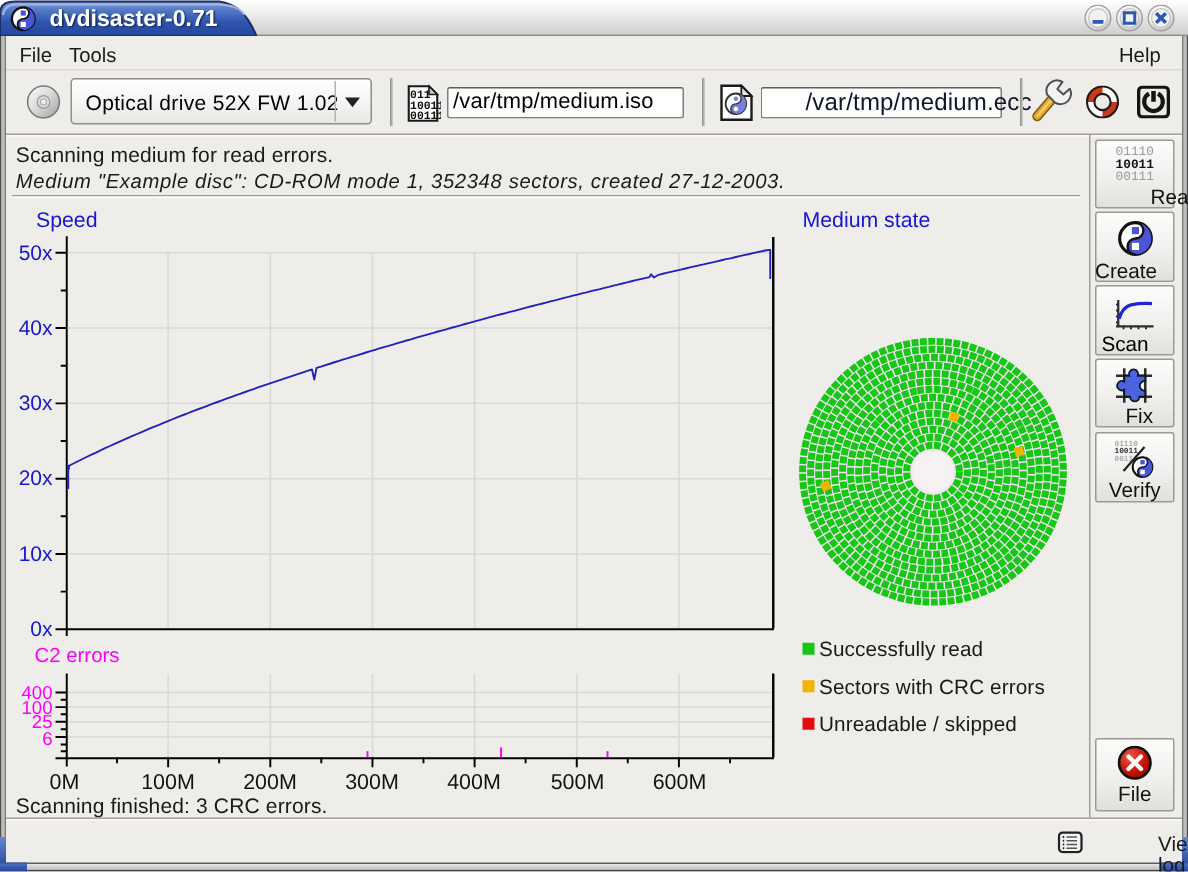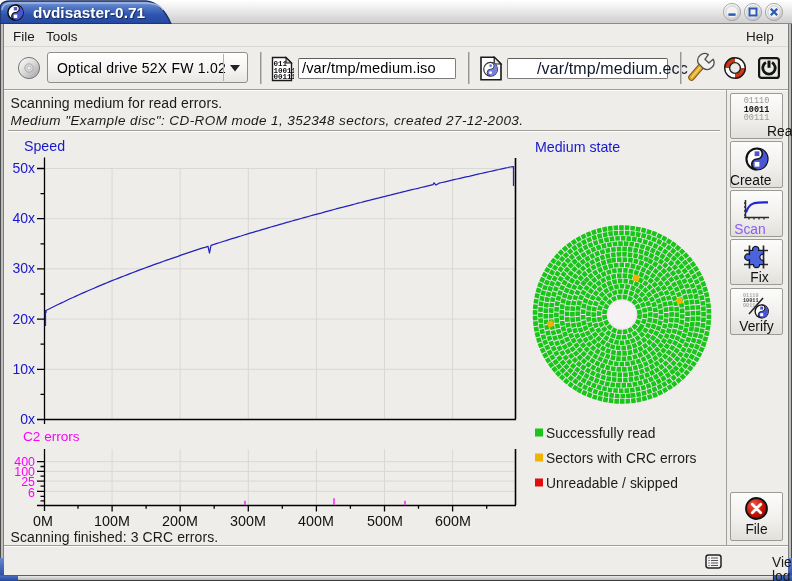--- a/index.html
+++ b/index.html
@@ -284,21 +284,21 @@
 <svg class="abs" style="left:745px;top:147px" width="24" height="24" viewBox="0 0 24 24">
   <use href="#yy" transform="translate(12,12) scale(1.32)"></use>
 </svg>
 <div class="abs" style="left:730px;top:173px;width:53px;text-align:left;font-size:13.8px;color:#111;">Create</div>
 
 <svg class="abs" style="left:743px;top:199px" width="27" height="22" viewBox="0 0 27 22">
   <path d="M2.5 1 V19 M1 18.5 H26" stroke="#2c2c2c" stroke-width="1.5" fill="none"></path>
   <path d="M1 4 H2.5 M1 8 H2.5 M1 12 H2.5 M1 16 H2.5 M6 18.5 V20.5 M11 18.5 V20.5 M16 18.5 V20.5 M21 18.5 V20.5" stroke="#2c2c2c" stroke-width="1.3" fill="none"></path>
   <path d="M3 13.5 Q5.5 5.5 11 4.2 Q17 3 25 3.4" stroke="#2323d5" stroke-width="2.2" fill="none"></path>
 </svg>
-<div class="abs" style="left:730px;top:222px;width:40px;text-align:center;font-size:13.8px;color:#8b5cf6;">Scan</div>
+<div class="abs" style="left:730px;top:222px;width:40px;text-align:center;font-size:13.8px;color:#000000;">Scan</div>
 
 <svg class="abs" style="left:742px;top:244px" width="28" height="26" viewBox="0 0 28 26">
   <path d="M7.5 1.5 V24.5 M21.5 1.5 V24.5 M2 6.5 H26 M2 20.5 H26" stroke="#2c2c2c" stroke-width="1.7"></path>
   <path d="M7.5 6.5 L10.8 6.5 A3.1 3.1 0 1 1 16.6 6.5 L21.5 6.5 L21.5 10.2 A3.1 3.1 0 1 0 21.5 16.3 L21.5 20.5 L17.6 20.5 A3.1 3.1 0 0 1 11.4 20.5 L7.5 20.5 L7.5 15.8 A3.1 3.1 0 1 1 7.5 10.5 Z" fill="#4b63e0" stroke="#101820" stroke-width="1.2"></path>
 </svg>
 <div class="abs" style="left:730px;top:270px;width:59px;text-align:center;font-size:13.8px;color:#111;">Fix</div>
 
 <div class="abs" style="left:743px;top:293.5px;font-family:'Liberation Mono',monospace;font-size:5.2px;line-height:5.2px;color:#aaa;font-weight:bold;">01110<br><span style="color:#333;">10011</span><br>00111</div>
 <svg class="abs" style="left:738px;top:291px" width="34" height="30" viewBox="0 0 34 30">
   <path d="M25 7 L11 23" stroke="#222" stroke-width="1.5"></path>

